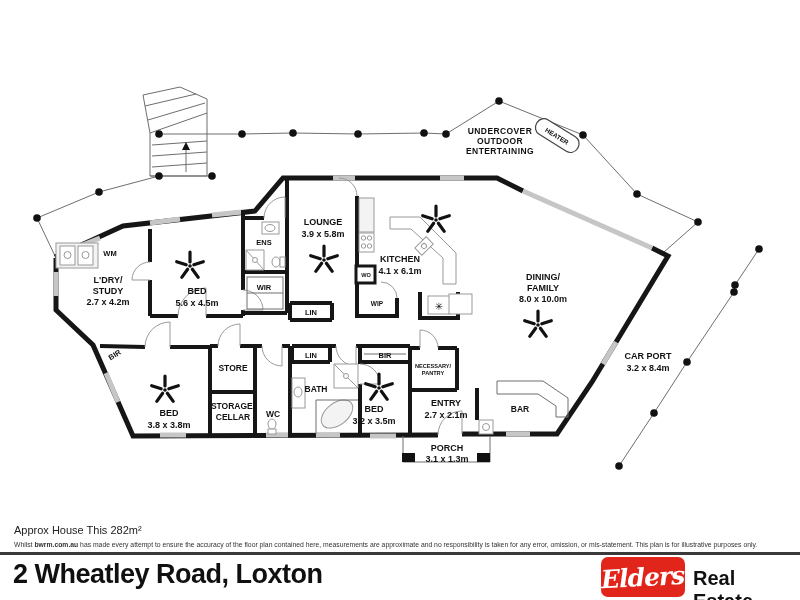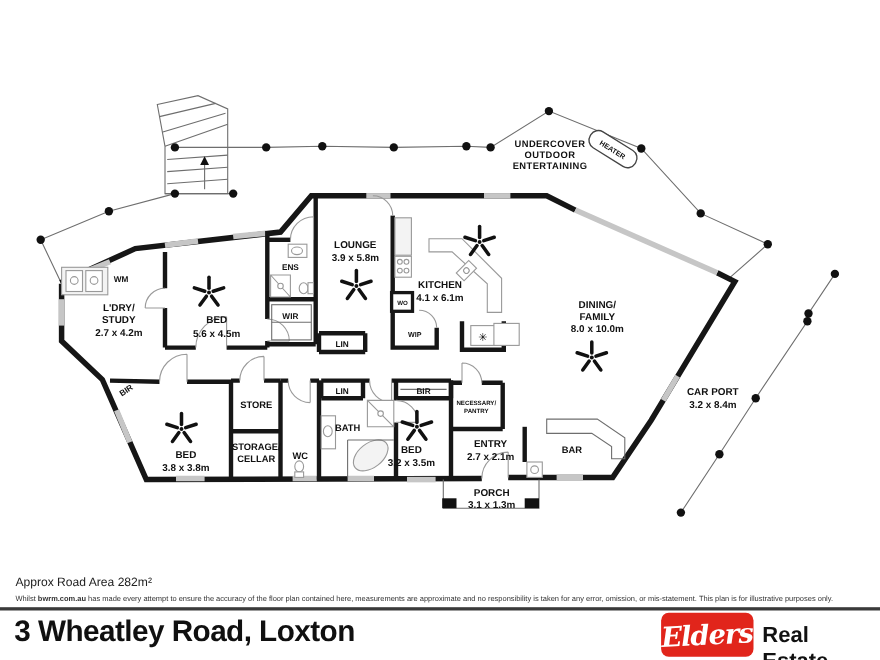--- a/index.html
+++ b/index.html
@@ -281,21 +281,21 @@
   <text class="sm" x="233" y="371" style="font-size:8.5px">STORE</text>
   <text class="sm" x="233" y="409" style="font-size:8.5px">STORAGE/</text>
   <text class="sm" x="233" y="420" style="font-size:8.5px">CELLAR</text>
   <text class="xs" x="433" y="368">NECESSARY/</text>
   <text class="xs" x="433" y="375">PANTRY</text>
   <text class="sm" x="520" y="412" style="font-size:8.5px">BAR</text>
   <text class="sm" transform="translate(116,357) rotate(-33)">BIR</text>
 </svg>
 
   
-  <div class="area-note">Approx Road Area 282m²</div>
+  <div class="area-note">Approx House This 282m²</div>
   <div class="disclaimer"><span>Whilst </span><b>bwrm.com.au</b><span> has made every attempt to ensure the accuracy of the floor plan contained here, measurements are approximate and no responsibility is taken for any error, omission, or mis-statement. This plan is for illustrative purposes only.</span></div>
   <div class="divider"></div>
-  <div class="address">3 Wheatley Road, Loxton</div>
+  <div class="address">2 Wheatley Road, Loxton</div>
   <div class="elders-box">
     <span class="elders-script">Elders</span>
   </div>
   <div class="brand-suffix">Real Estate</div>
 </div>
 
 </body></html>

